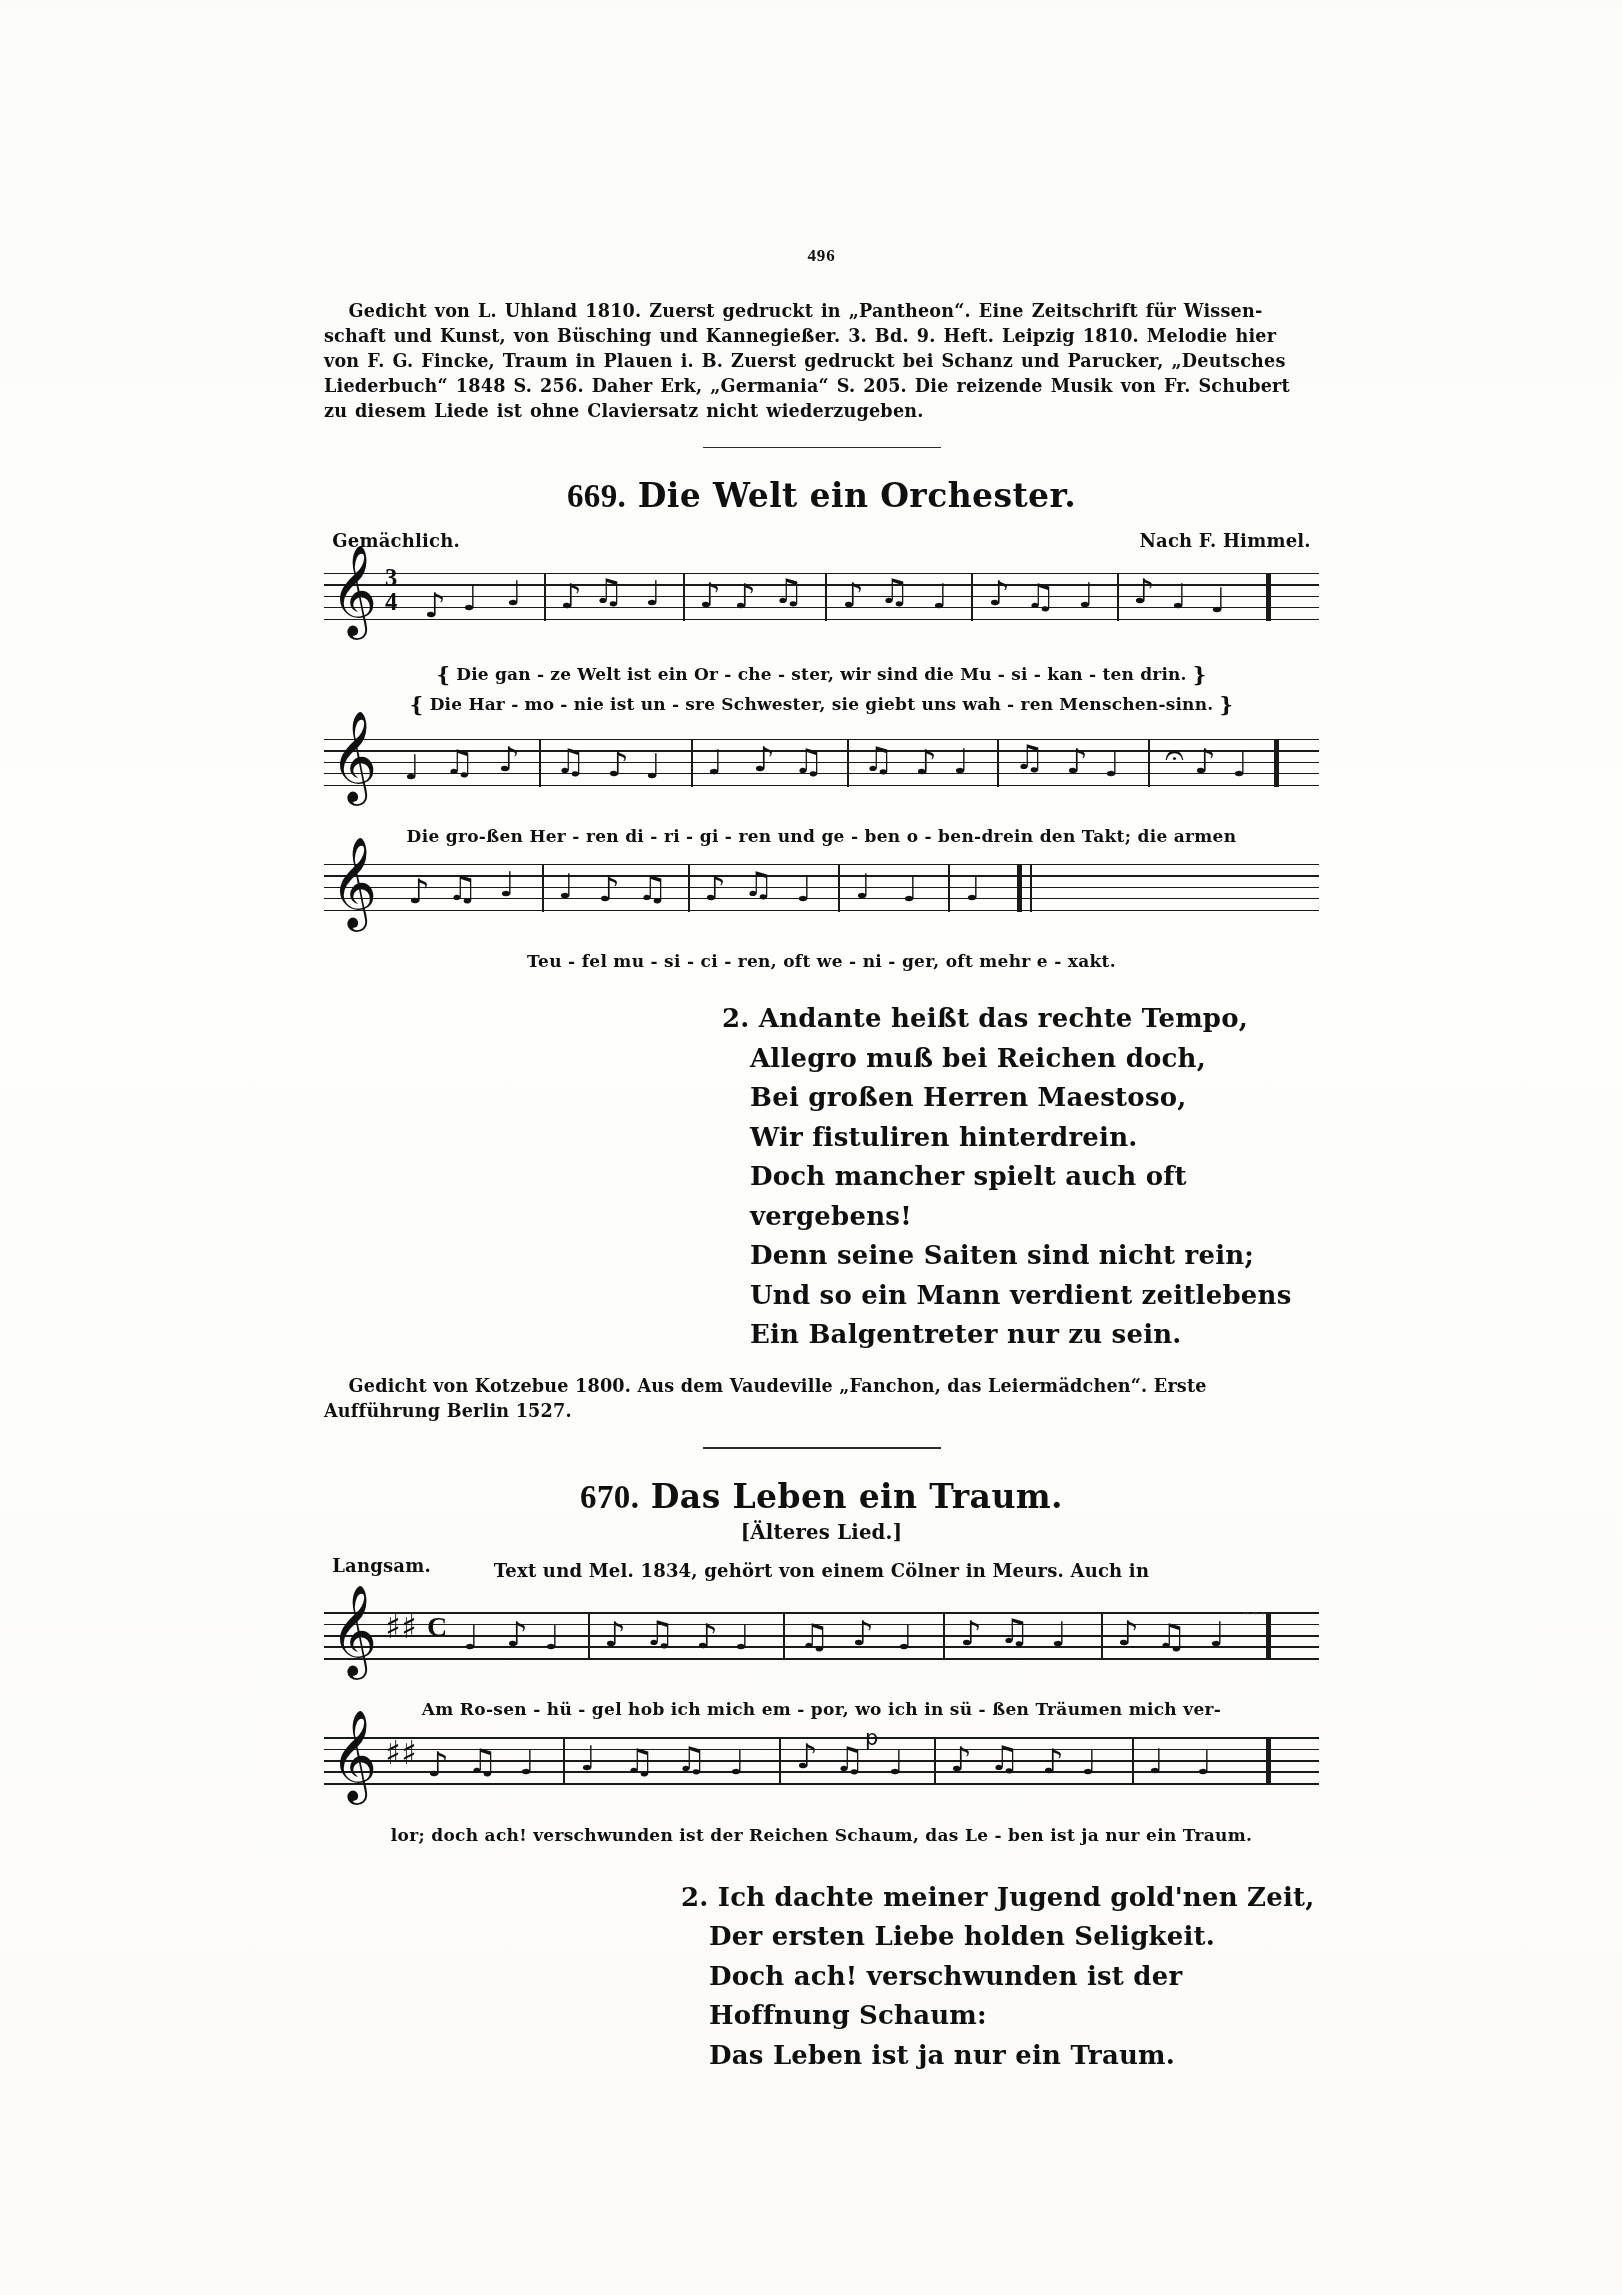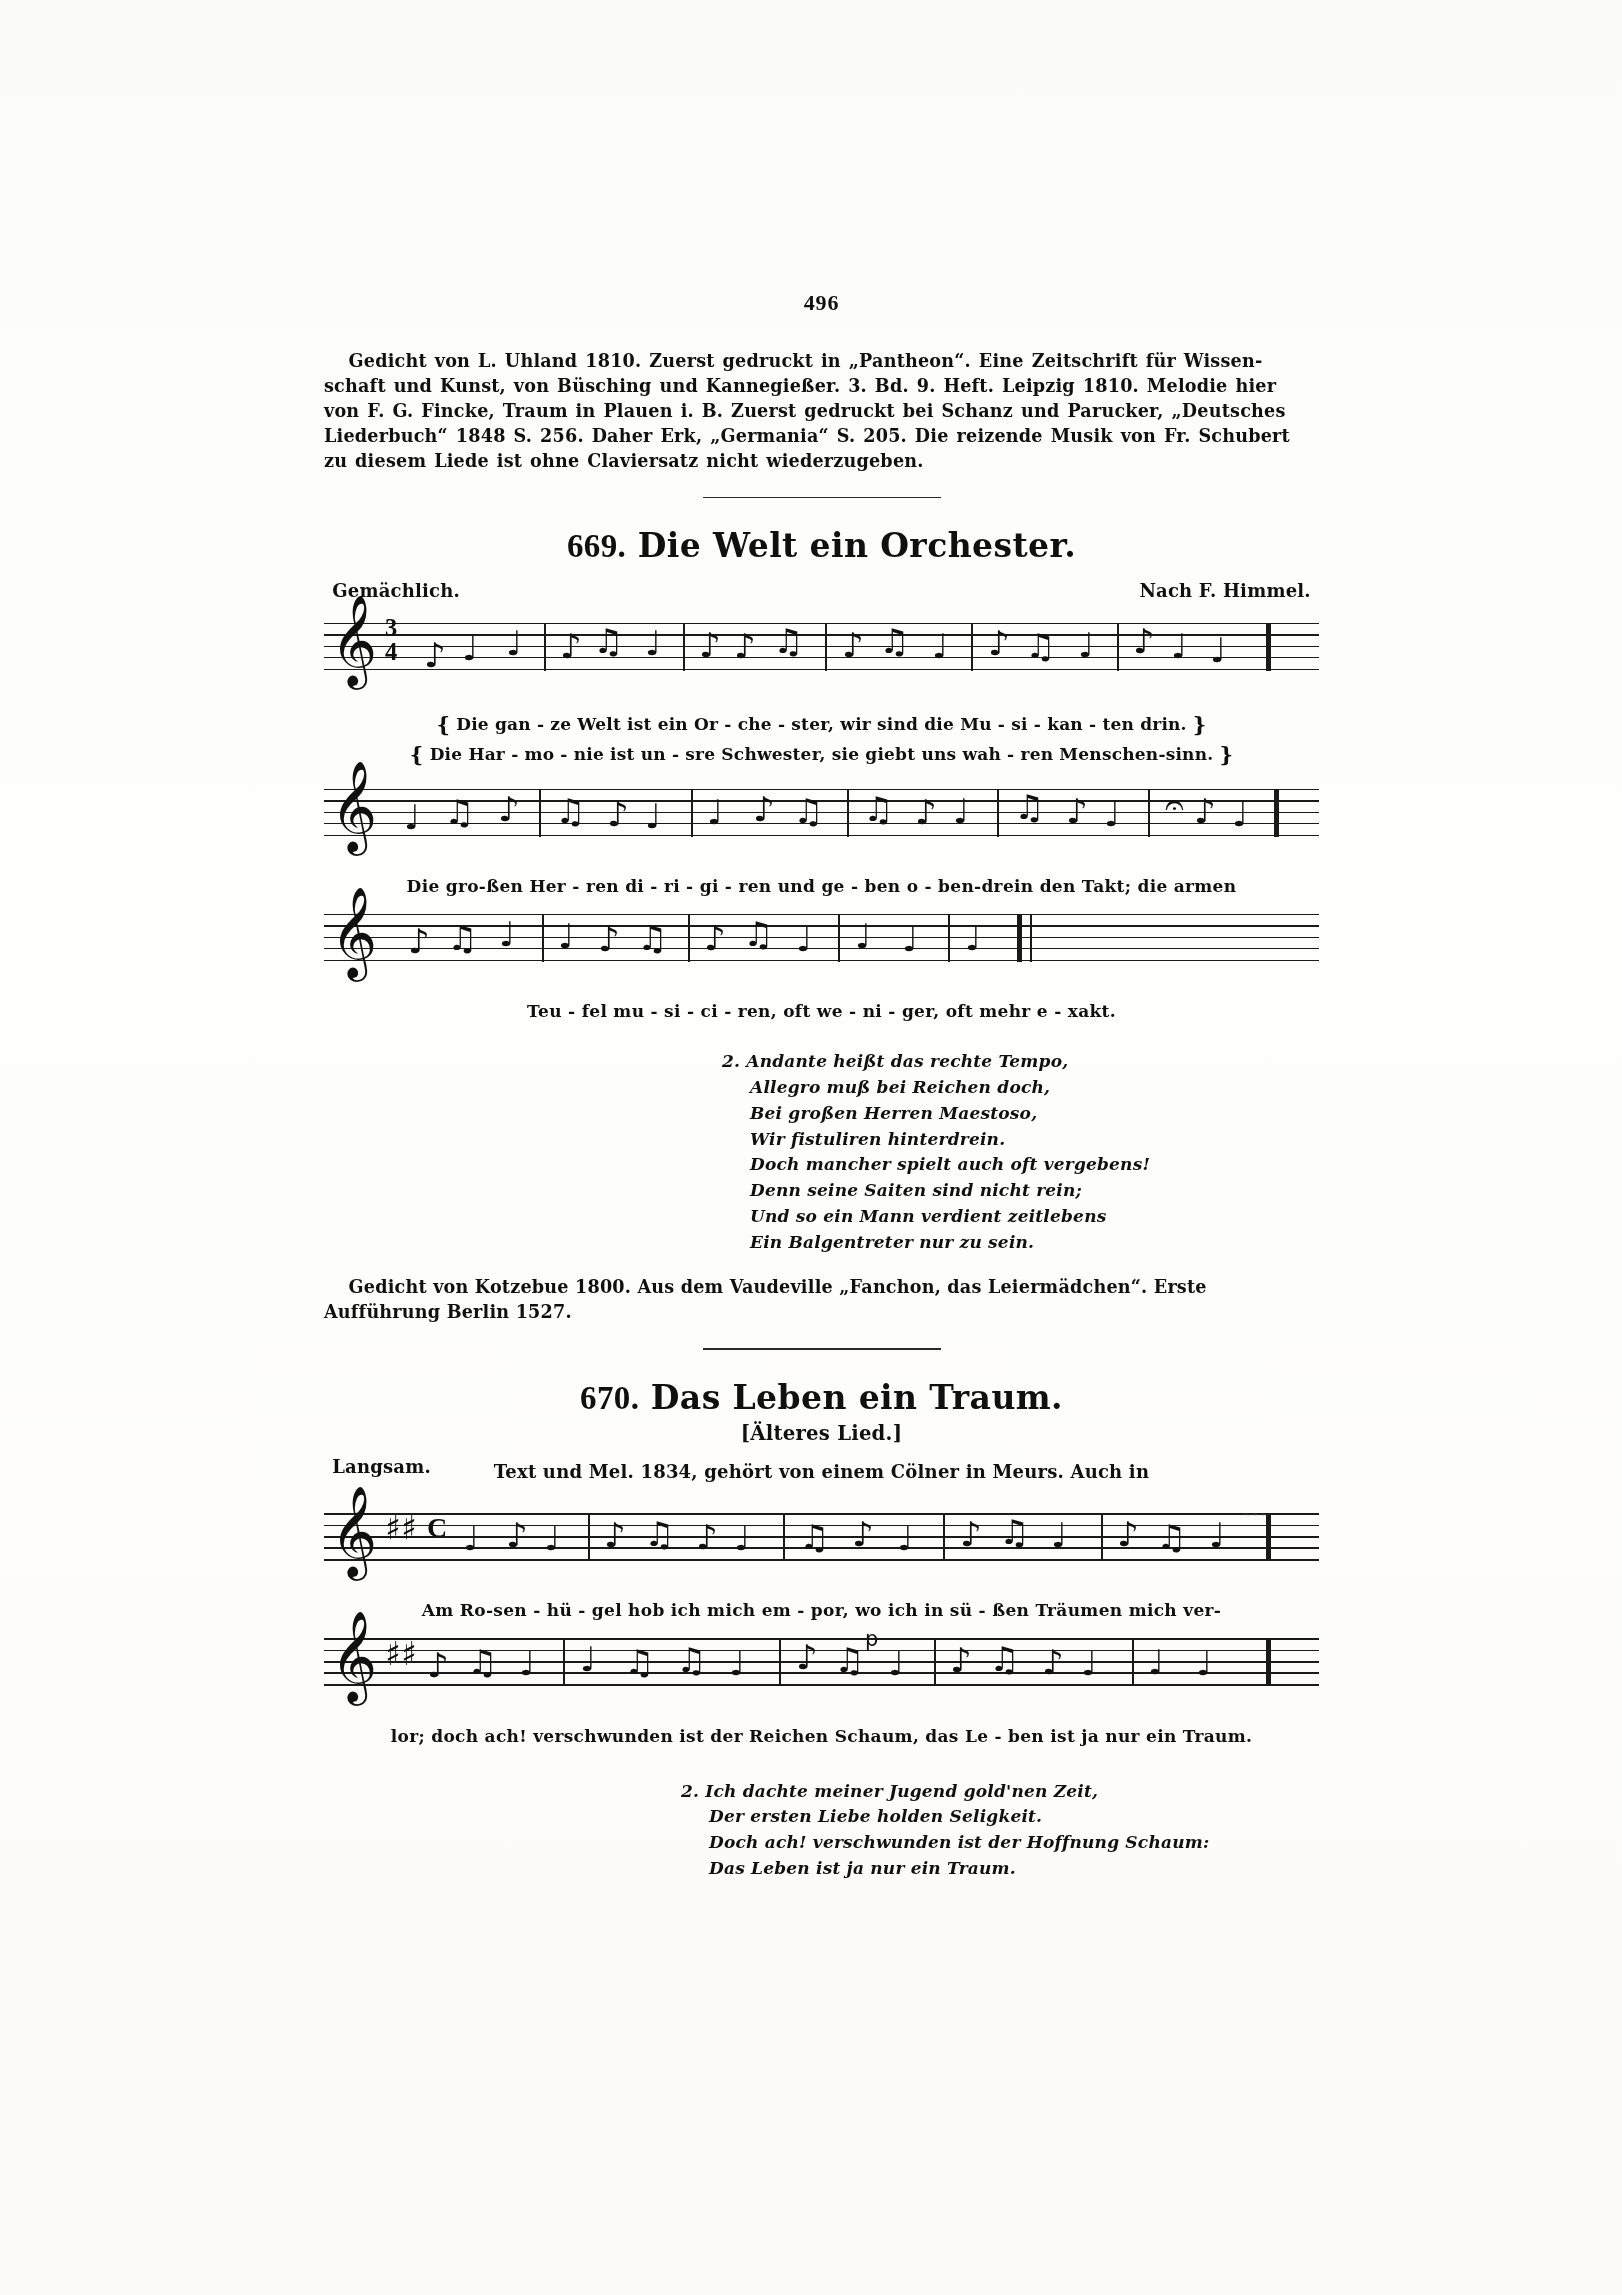--- a/index.html
+++ b/index.html
@@ -31,24 +31,23 @@
   .content {
     position: absolute;
     left: 324px;
     top: 246px;
     width: 995px;
   }
   .page-number {
     text-align: center;
     font-family: "Liberation Serif", serif;
     font-weight: bold;
-    font-size: 22px;
+    font-size: 17px;
     letter-spacing: 0.8px;
     margin-bottom: 33px;
-    margin-top: 44px;
   }
   .fraktur {
     font-family: "DejaVu Serif", serif;
     font-weight: bold;
     letter-spacing: 0.2px;
   }
   .note-block {
     font-size: 17.6px;
     line-height: 1.42;
     text-align: justify;
@@ -176,24 +175,23 @@
     font-weight: bold;
     text-align: center;
     line-height: 1.45;
     margin-top: 1.6px;
   }
   .brace { font-size: 21px; vertical-align: -1.6px; }
 
   .verse {
     margin: 28px 0 8.2px 0;
     padding-left: 426px;
-    font-size: 17px;
+    font-size: 26px;
     font-weight: bold;
     line-height: 1.52;
-    font-style: italic;
   }
   .verse .vnum { margin-left: -28px; }
 
   .source-note {
     font-size: 17.6px;
     font-weight: bold;
     line-height: 1.42;
     text-align: justify;
     letter-spacing: 0.2px;
     margin-top: 19.7px;

